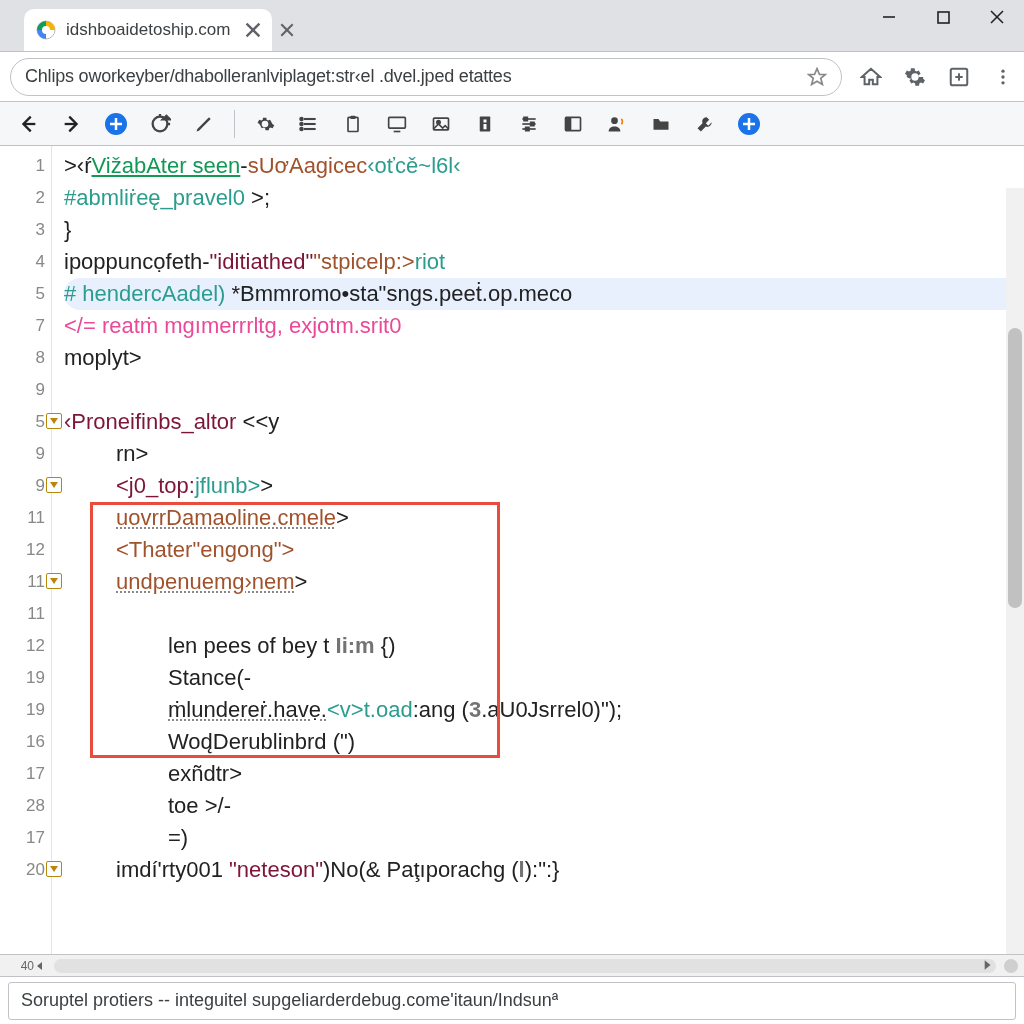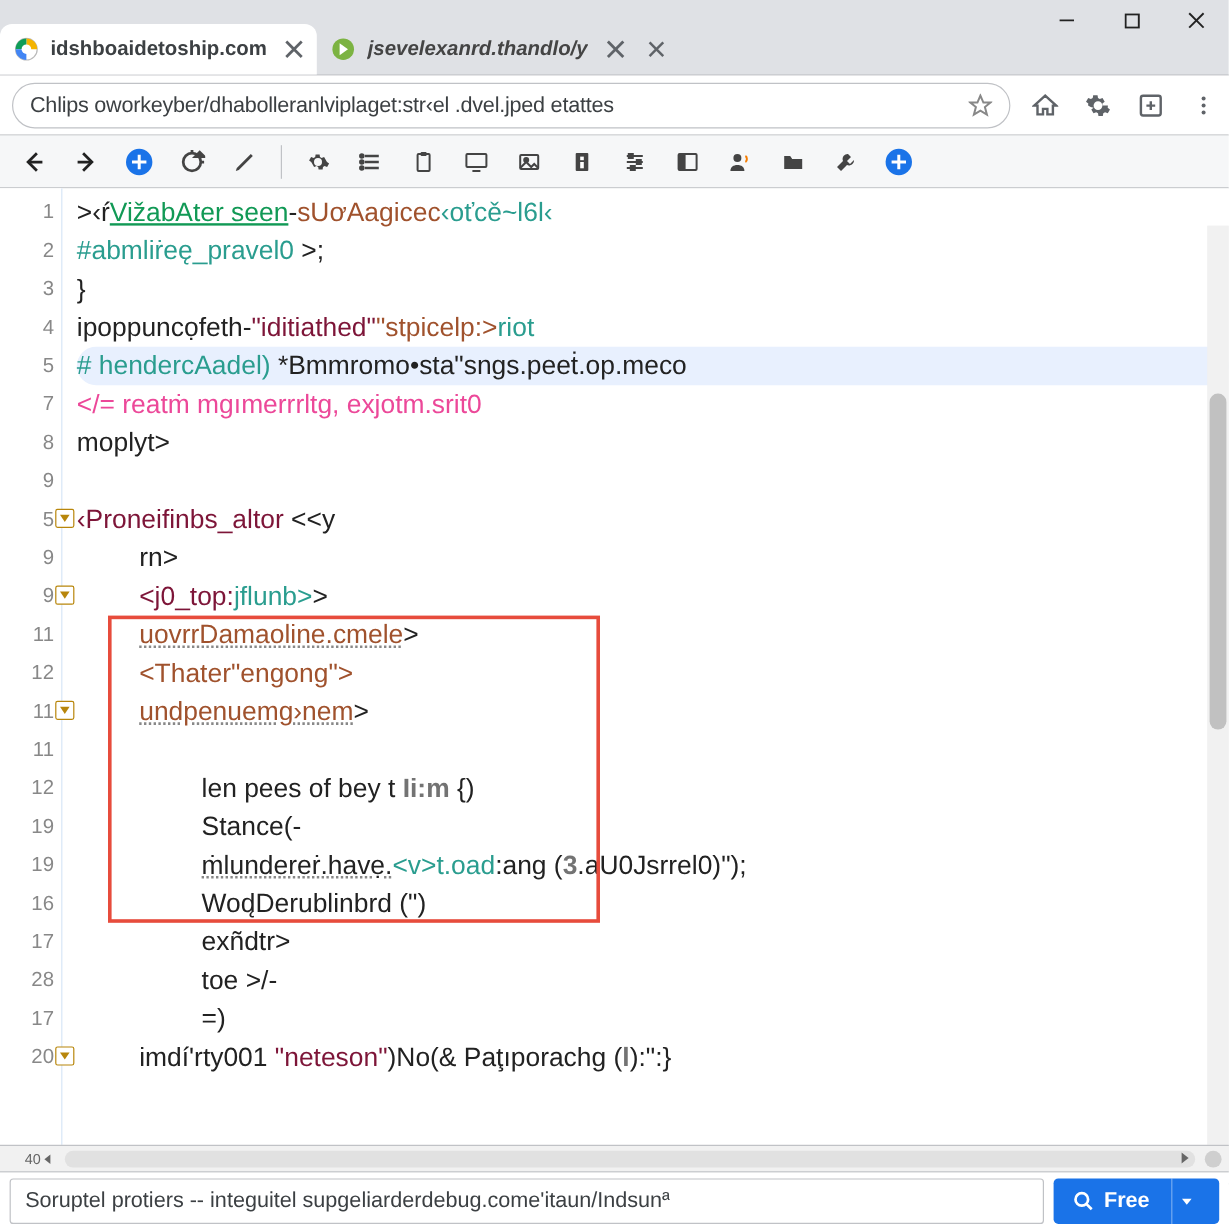--- a/index.html
+++ b/index.html
@@ -28,22 +28,22 @@
   .window-controls {
     position:absolute; top:0; right:0; height:34px; display:flex;
   }
   .window-controls .wc {
     width:54px; height:34px; display:flex; align-items:center; justify-content:center;
     color:#222;
   }
 
   
   .tabstrip {
-    height:63px; background:var(--chrome-bg); display:flex; align-items:flex-end;
-    padding-left:0; padding-top:8px; border-bottom:1px solid var(--border);font-weight:bold;
+    height:52px; background:var(--chrome-bg); display:flex; align-items:flex-end;
+    padding-left:24px; padding-top:8px; border-bottom:1px solid var(--border);
   }
   .tab {
     height:42px; display:flex; align-items:center; padding:0 10px 0 12px;
     border-radius:10px 10px 0 0; font-size:17px; color:#3c4043;
     position:relative; min-width:0;
   }
   .tab.active { background:var(--tab-bg); }
   .tab .favicon { width:20px; height:20px; margin-right:10px; flex:0 0 auto;}
   .tab .title { white-space:nowrap; overflow:hidden; text-overflow:ellipsis; max-width:230px;}
   .tab .close { margin-left:14px; width:18px; height:18px; color:#5f6368; flex:0 0 auto;}
@@ -187,35 +187,20 @@
     <span class="favicon">
       <svg viewBox="0 0 20 20">
           <circle cx="10" cy="10" r="9" fill="#fff" stroke="#bbb"></circle>
           <path d="M10 1 A9 9 0 0 1 19 10 L10 10 Z" fill="#f4b400"></path>
           <path d="M10 1 A9 9 0 0 0 1 10 L10 10 Z" fill="#0f9d58"></path>
           <path d="M1 10 A9 9 0 0 0 10 19 L10 10 Z" fill="#4285f4"></path>
           <circle cx="10" cy="10" r="4" fill="#fff"></circle>
         </svg>
     </span>
     <span class="title">idshboaidetoship.com</span>
-    <span class="close">
-      <svg viewBox="0 0 14 14">
-          <line x1="2" y1="2" x2="12" y2="12" stroke="currentColor" stroke-width="1.8"></line>
-          <line x1="12" y1="2" x2="2" y2="12" stroke="currentColor" stroke-width="1.8"></line>
-        </svg>
-    </span>
-  </div>
-  <div class="tab">
-    <span class="favicon">
-      <svg viewBox="0 0 20 20">
-          <circle cx="10" cy="10" r="9" fill="#7cb342"></circle>
-          <path d="M7 5 L14 10 L7 15 Z" fill="#fff"></path>
-        </svg>
-    </span>
-    <span class="title" style="font-style:italic;color:#444;">jsevelexanrd.thandlo/y</span>
     <span class="close">
       <svg viewBox="0 0 14 14">
           <line x1="2" y1="2" x2="12" y2="12" stroke="currentColor" stroke-width="1.8"></line>
           <line x1="12" y1="2" x2="2" y2="12" stroke="currentColor" stroke-width="1.8"></line>
         </svg>
     </span>
   </div>
   <div class="orphan-close">
     <svg width="16" height="16" viewBox="0 0 14 14">
         <line x1="2" y1="2" x2="12" y2="12" stroke="currentColor" stroke-width="1.8"></line>
@@ -437,25 +422,13 @@
         <polygon points="4,2 9,6 4,10" fill="#666"></polygon>
       </svg>
   </div>
   <div class="dot"></div>
 </div>
 
 <div class="footer">
   <div class="finput">
     <span style="white-space:nowrap;overflow:hidden;">Soruptel protiers -- integuitel supgeliarderdebug.come'itaun/Indsunª</span>
   </div>
-  <div class="fbtn">
-    <svg width="18" height="18" viewBox="0 0 24 24" fill="none" stroke="#fff" stroke-width="3">
-        <circle cx="10" cy="10" r="7"></circle>
-        <line x1="15" y1="15" x2="21" y2="21"></line>
-      </svg>
-    <span>Free</span>
-    <span class="drop">
-      <svg width="12" height="12" viewBox="0 0 12 12">
-          <polygon points="2,4 10,4 6,9" fill="#fff"></polygon>
-        </svg>
-    </span>
-  </div>
 </div>
 
 </body></html>

